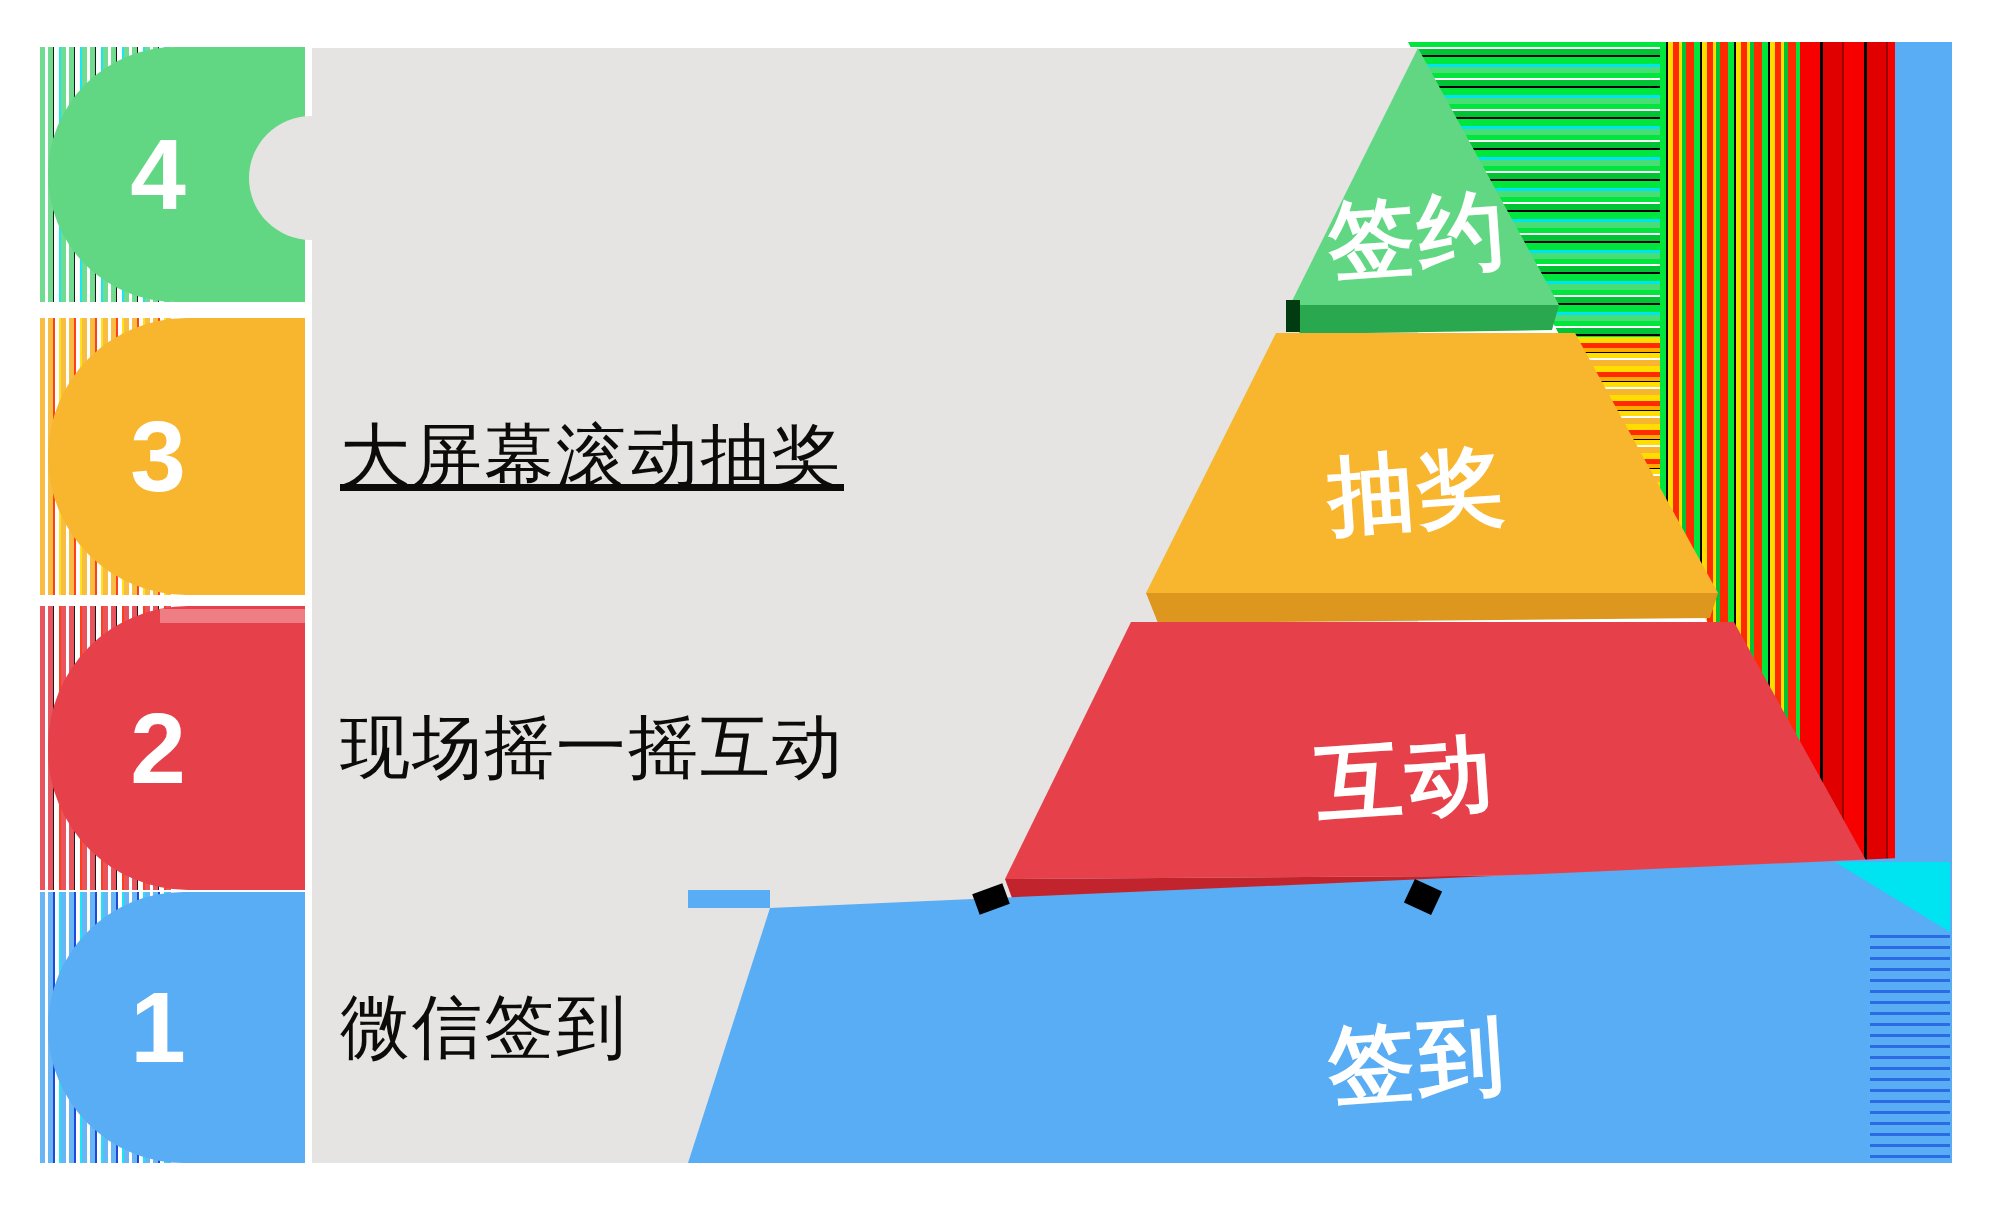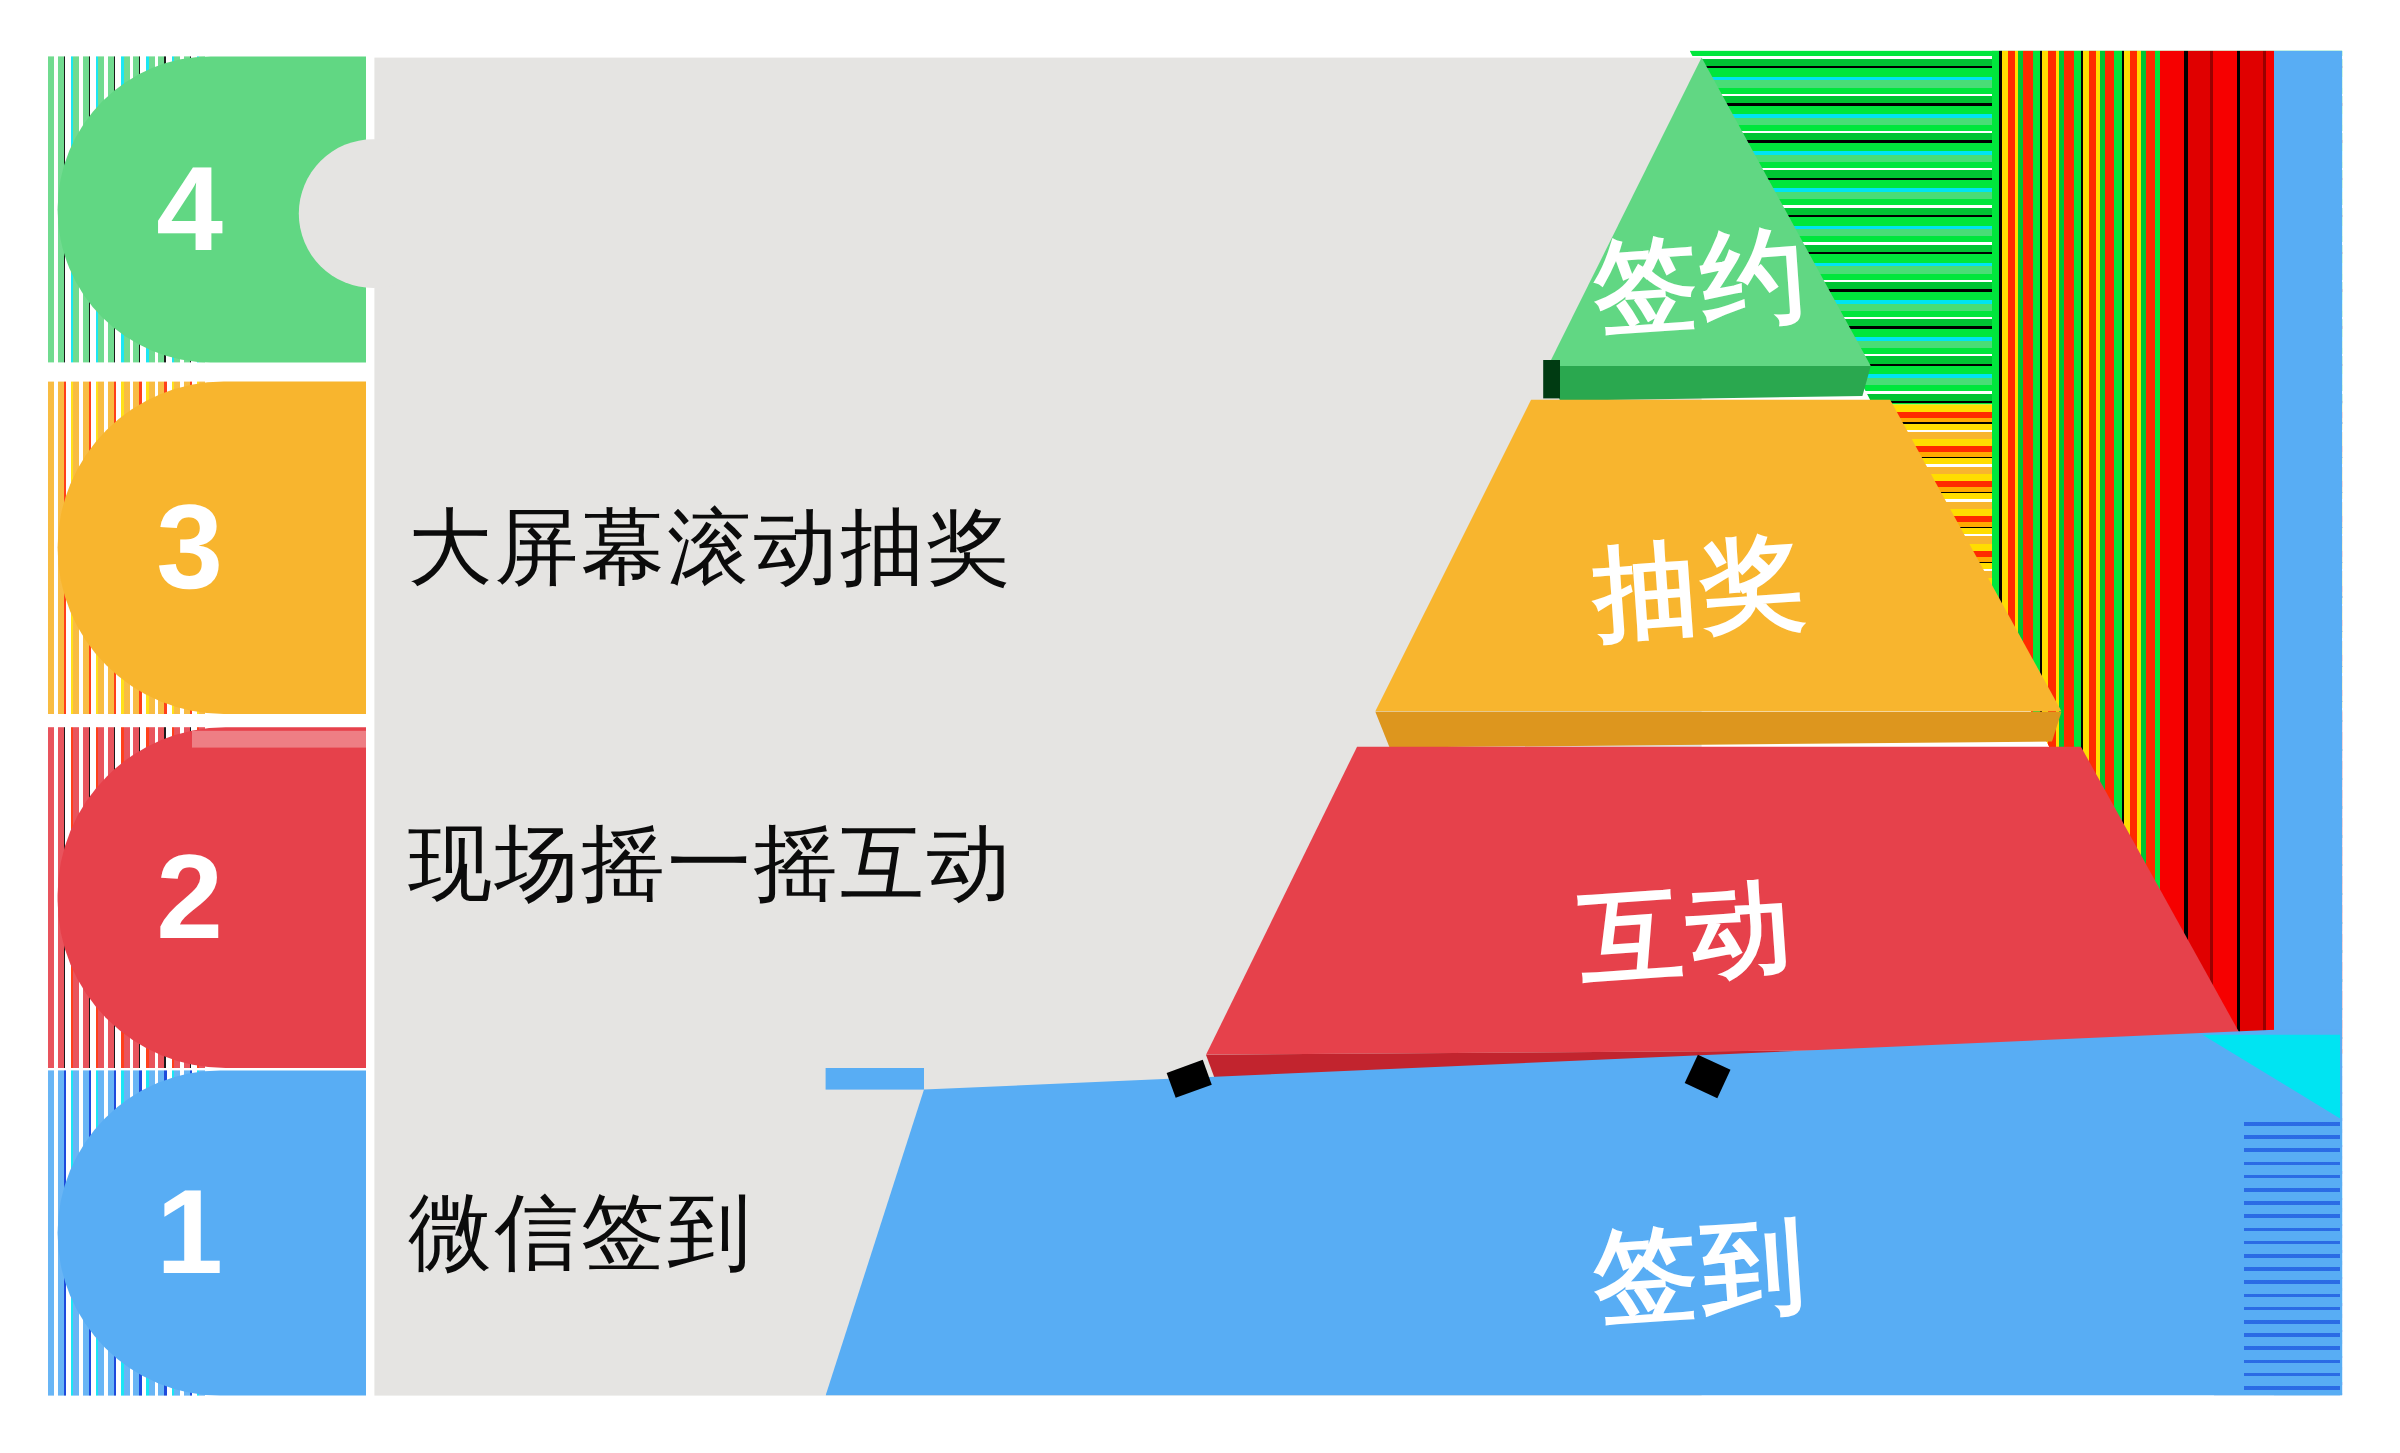--- a/index.html
+++ b/index.html
@@ -90,28 +90,28 @@
   <div class="abs row-patch patch-green" style="top:47px;height:255px;"></div>
   <div class="abs capsule cap-green" style="top:47px;height:255px;">
     <span class="badge-num">4</span>
   </div>
   <div class="abs notch"></div>
 
   <div class="abs row-patch patch-yellow" style="top:318px;height:277px;"></div>
   <div class="abs capsule cap-yellow" style="top:318px;height:277px;">
     <span class="badge-num">3</span>
   </div>
-  <div class="abs row-label" style="top:318px;height:277px;">大屏幕滚动抽奖</div>
+  <div class="abs row-label" style="top:318px;height:277px;text-decoration:underline;">大屏幕滚动抽奖</div>
 
   <div class="abs row-patch patch-red" style="top:606px;height:284px;"></div>
   <div class="abs capsule cap-red" style="top:606px;height:284px;">
     <span class="badge-num">2</span>
   </div>
   <div class="abs red-top-band"></div>
-  <div class="abs row-label" style="top:578px;height:284px;">现场摇一摇互动</div>
+  <div class="abs row-label" style="top:606px;height:284px;">现场摇一摇互动</div>
 
   <div class="abs row-patch patch-blue" style="top:892px;height:271px;"></div>
   <div class="abs capsule cap-blue" style="top:892px;height:271px;">
     <span class="badge-num">1</span>
   </div>
   <div class="abs row-label" style="top:892px;height:271px;font-family:Liberation Mono, monospace;">微信签到</div>
 
   <div class="abs pyr face-green"></div>
   <div class="abs pyr strip-green"></div>
   <div class="abs pyr face-yellow"></div>

